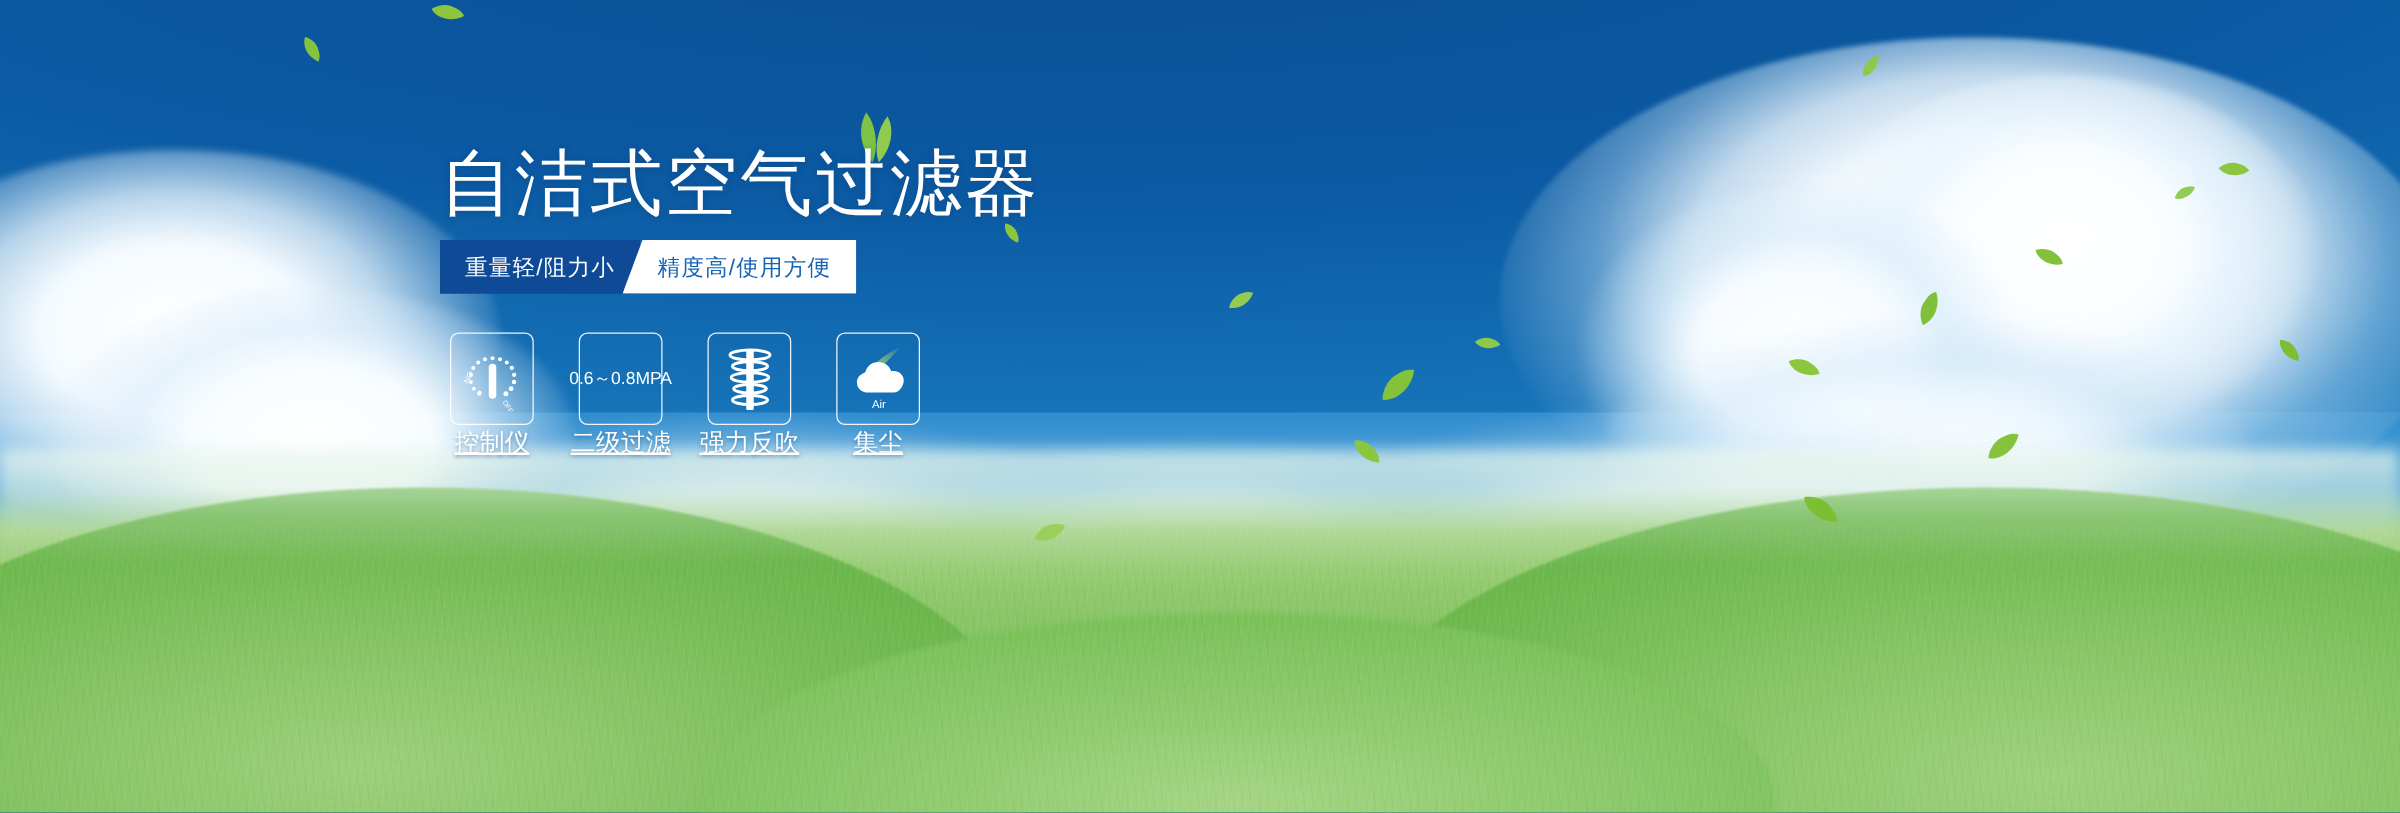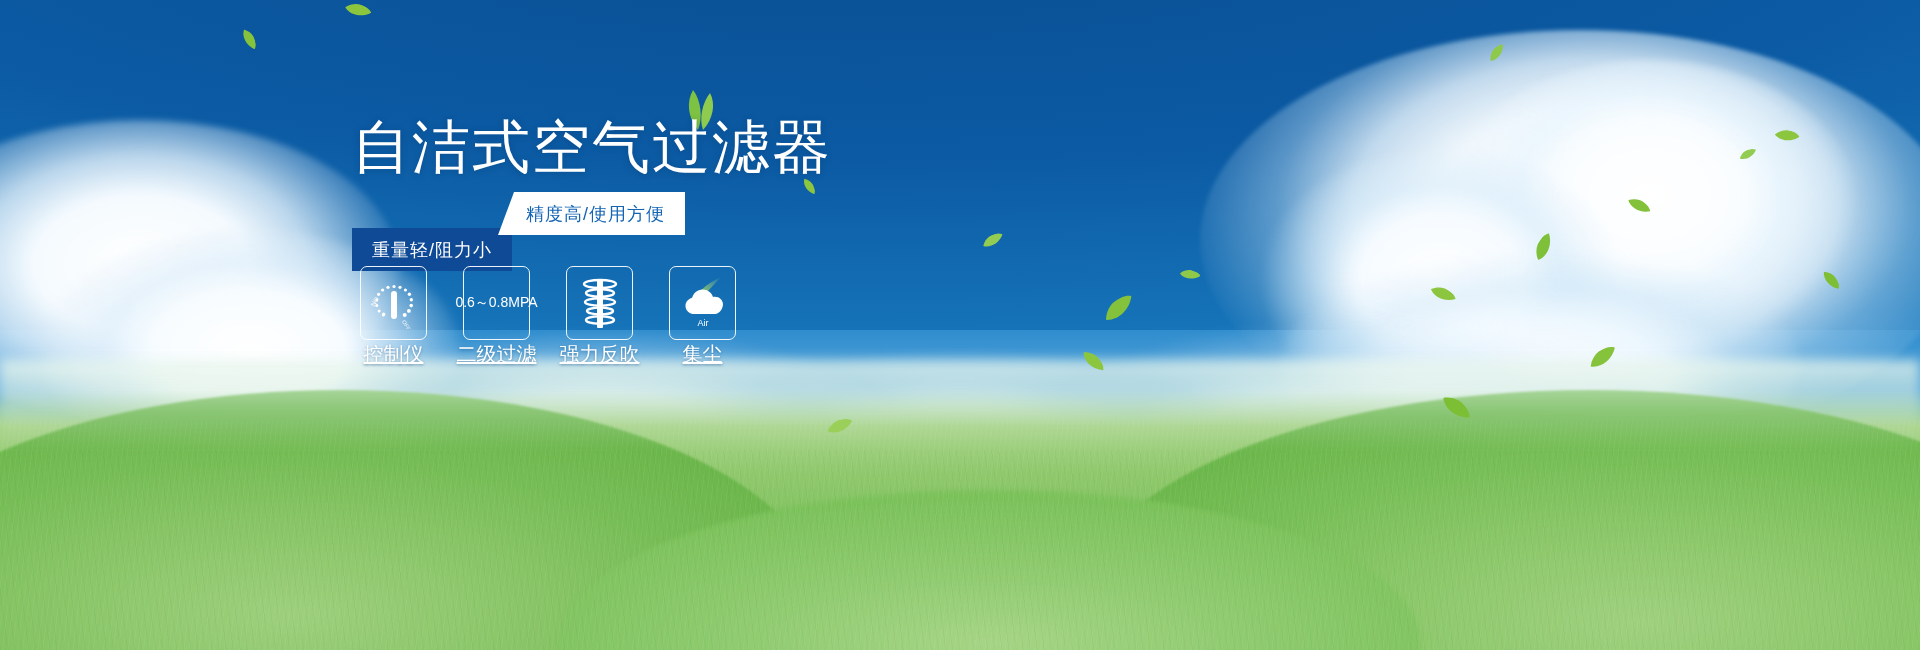--- a/index.html
+++ b/index.html
@@ -154,21 +154,21 @@
   }
 
   .sprout { position:absolute; left:676px; top:88px; }
 
   .tabs { position:absolute; left:352px; top:192px; display:flex; height:43px; }
   .tab {
     height:43px; display:flex; align-items:center; justify-content:center;
     font-size:18px; letter-spacing:1px; white-space:nowrap;
   }
   .tab-dark {
-    background:#0e4a96; color:#ffffff; padding:0 20px;margin-top:36px;
+    background:#0e4a96; color:#ffffff; padding:0 20px;
   }
   .tab-light {
     background:#ffffff; color:#1464b4; padding:0 20px;
     margin-left:-14px;
     clip-path:polygon(16px 0, 100% 0, 100% 100%, 0 100%);
     padding-left:28px;
   }
 
   .features {
     position:absolute; left:352px; top:266px;

